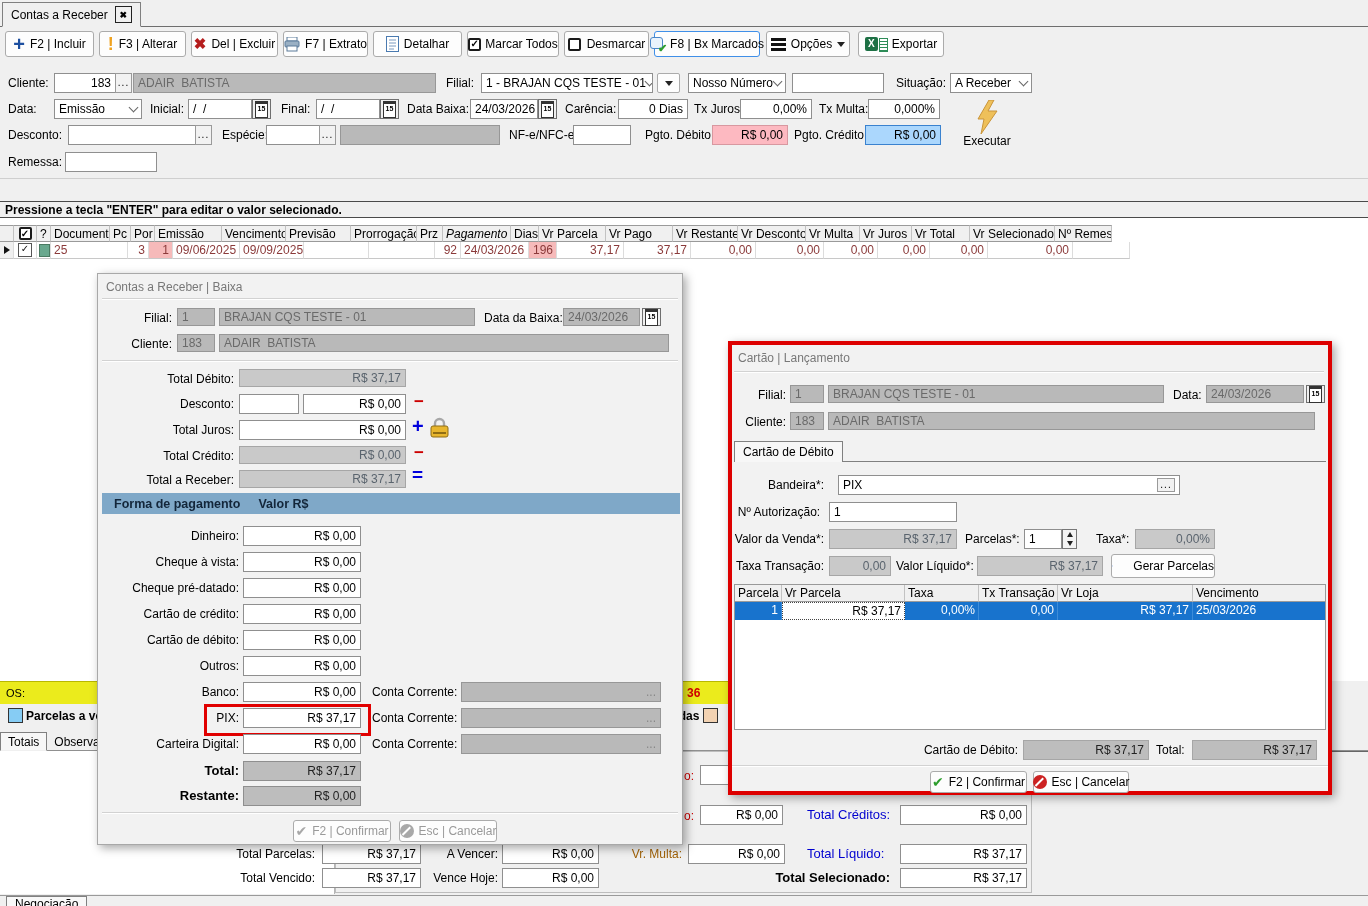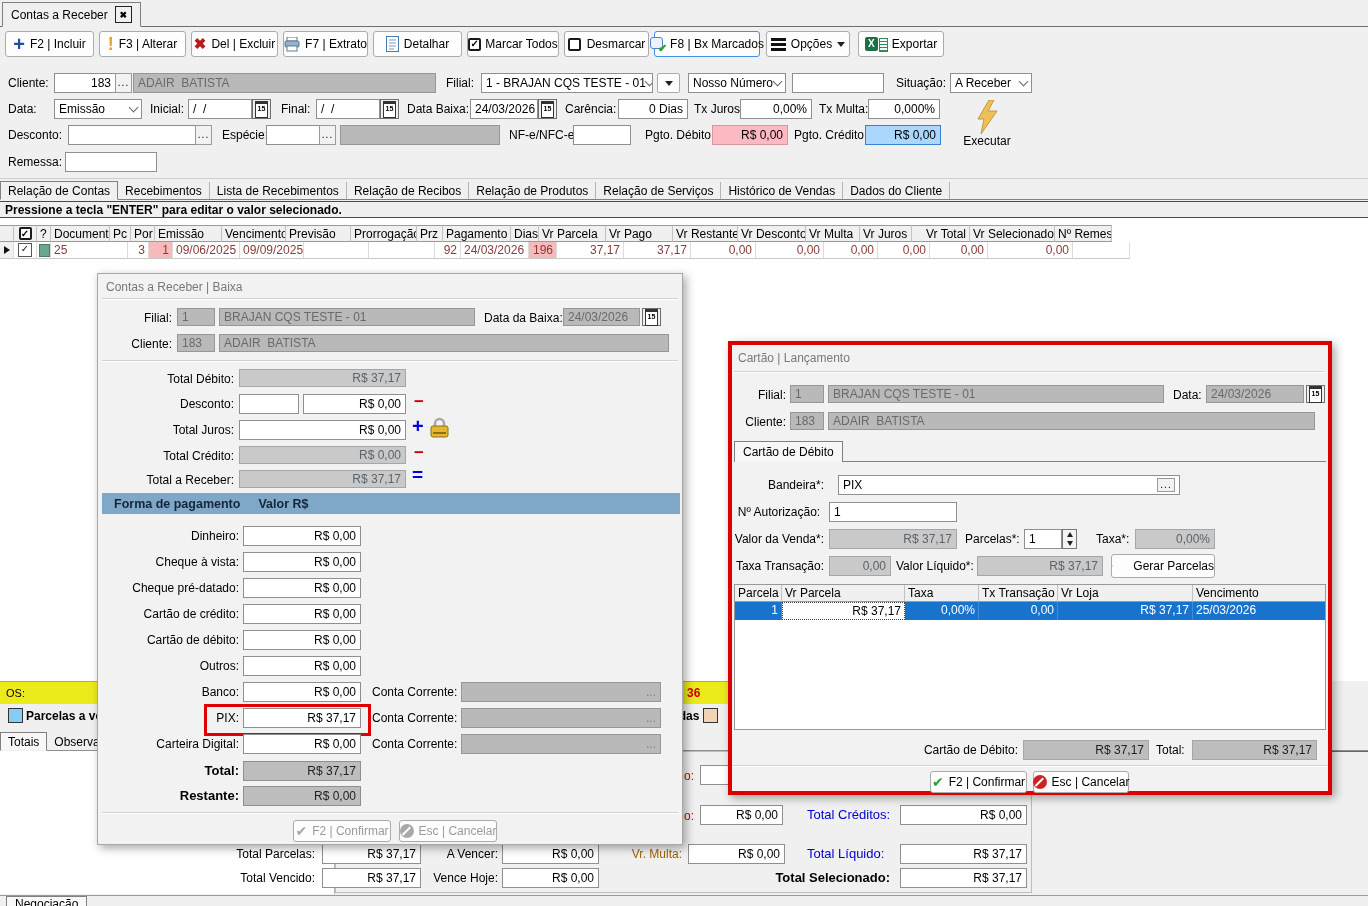--- a/index.html
+++ b/index.html
@@ -182,57 +182,47 @@
       <svg width="24" height="34" viewBox="0 0 24 34">
           <path d="M14 0 L3 19 H9 L6 34 L22 11 H13 L19 0 Z" fill="#eec05a" stroke="#c9943a" stroke-width="1"></path>
         </svg>
       <span style="font-size:12px;">Executar</span>
     </div>
 
     <span class="lbl" style="left:8px;top:93px;">Remessa:</span>
     <div class="fld" style="left:65px;top:90px;width:92px;height:20px;"></div>
   </div>
 
-  <div class="ptabs" style="left:0;top:181px;width:1368px;height:19px;">
-    <div class="ptab active">Relação de Contas</div>
-    <div class="ptab">Recebimentos</div>
-    <div class="ptab">Lista de Recebimentos</div>
-    <div class="ptab">Relação de Recibos</div>
-    <div class="ptab">Relação de Produtos</div>
-    <div class="ptab">Relação de Serviços</div>
-    <div class="ptab">Histórico de Vendas</div>
-    <div class="ptab">Dados do Cliente</div>
-  </div>
 
   <div class="abs" style="left:0;top:201px;width:1368px;height:17px;border-top:1px solid #4a4a4a;border-bottom:1px solid #4a4a4a;box-sizing:border-box;display:flex;align-items:center;">
     <b style="padding-left:5px;font-size:12px;">Pressione a tecla "ENTER" para editar o valor selecionado.</b>
   </div>
 
   <div class="abs" style="left:0;top:218px;width:1368px;height:463px;background:#fff;">
     <div class="ghrow" style="left:0;top:7px;">
       <div class="gh" style="width:14px;"></div>
       <div class="gh" style="width:23px;display:flex;justify-content:center;padding:1px 0 0;"><span class="cbx" style="width:13px;height:13px;">✓</span></div>
       <div class="gh" style="width:14px;">?</div>
       <div class="gh" style="width:59px;">Documento</div>
       <div class="gh" style="width:21px;">Pc</div>
       <div class="gh" style="width:24px;">Por</div>
       <div class="gh" style="width:67px;">Emissão</div>
       <div class="gh" style="width:64px;">Vencimento</div>
       <div class="gh" style="width:65px;">Previsão</div>
       <div class="gh" style="width:66px;">Prorrogação</div>
       <div class="gh" style="width:26px;">Prz</div>
-      <div class="gh" style="width:68px;">Pagamento</div>
+      <div class="gh" style="width:68px;font-style:italic;">Pagamento</div>
       <div class="gh" style="width:28px;">Dias</div>
       <div class="gh" style="width:67px;">Vr Parcela</div>
       <div class="gh" style="width:67px;">Vr Pago</div>
       <div class="gh" style="width:65px;">Vr Restante</div>
       <div class="gh" style="width:68px;">Vr Desconto</div>
       <div class="gh" style="width:54px;">Vr Multa</div>
       <div class="gh" style="width:52px;">Vr Juros</div>
-      <div class="gh" style="width:58px;text-align:right;">Vr Total</div>
+      <div class="gh" style="width:58px;">Vr Total</div>
       <div class="gh" style="width:85px;">Vr Selecionado</div>
       <div class="gh" style="width:57px;">Nº Remessa</div>
     </div>
     <div class="gdrow" style="left:0;top:24px;">
       <div class="gc" style="width:14px;background:#f0f0f0;display:flex;align-items:center;justify-content:center;padding:0;"><span style="width:0;height:0;border-left:6px solid #111;border-top:4px solid transparent;border-bottom:4px solid transparent;"></span></div>
       <div class="gc" style="width:23px;display:flex;align-items:center;justify-content:center;padding:0;"><span style="width:12px;height:12px;border:1px solid #555;background:#fff;font-size:10px;line-height:10px;text-align:center;color:#111;">✓</span></div>
       <div class="gc" style="width:14px;padding:2px;"><span style="display:block;width:9px;height:11px;background:#69a88e;border:1px solid #4a7a62;"></span></div>
       <div class="gc" style="width:77px;">25</div>
       <div class="gc num" style="width:21px;">3</div>
       <div class="gc num pinkc" style="width:24px;">1</div>

